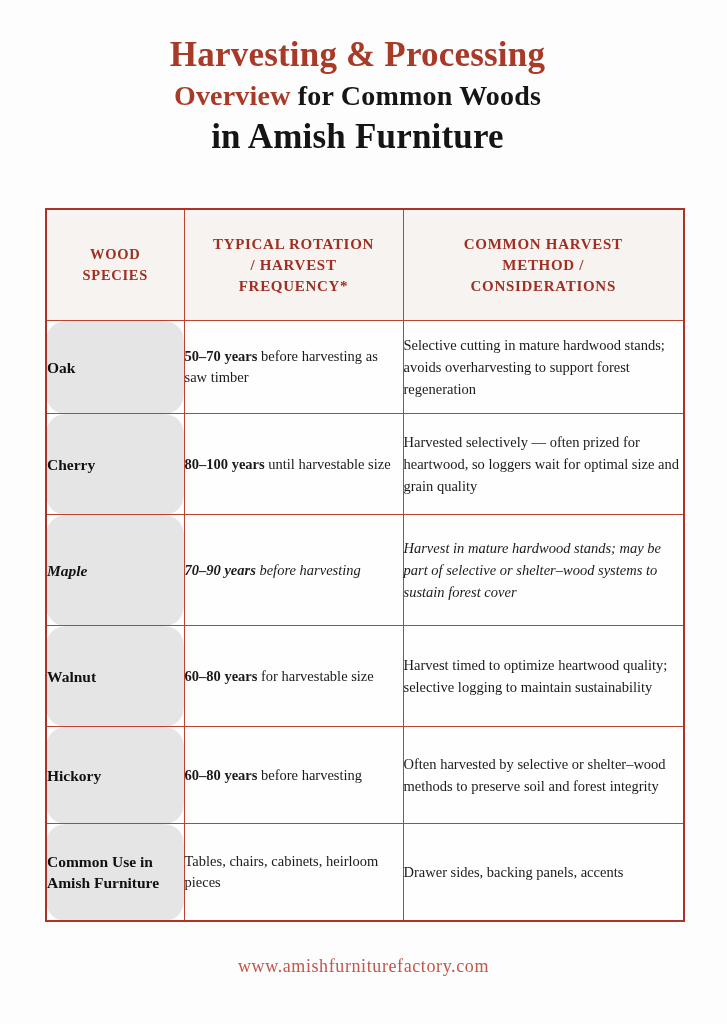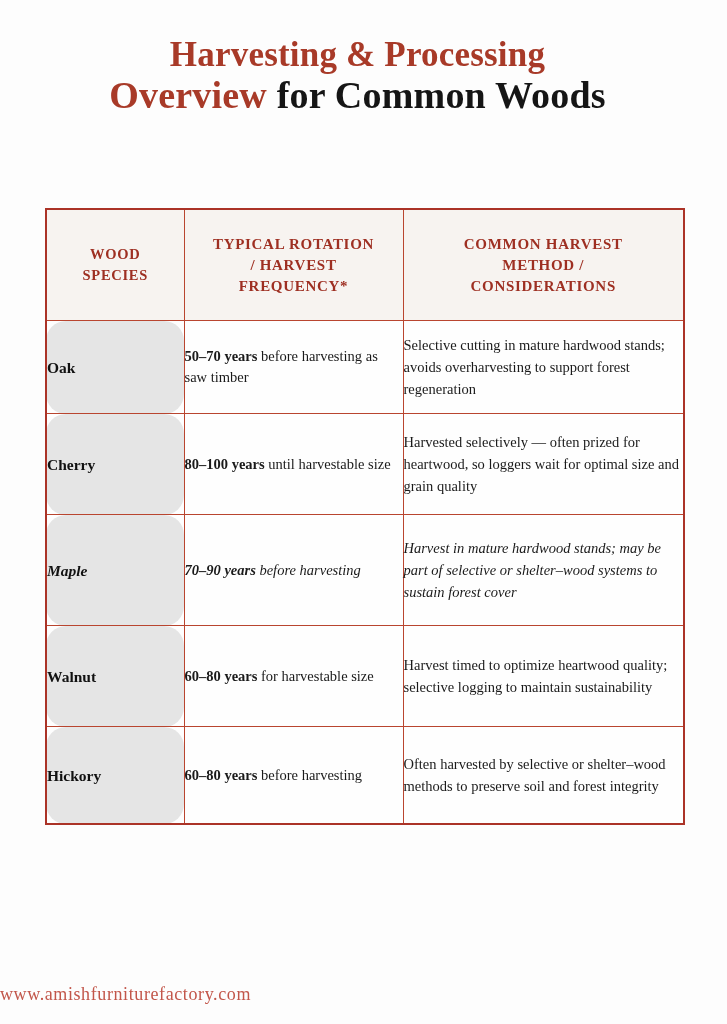--- a/index.html
+++ b/index.html
@@ -23,21 +23,21 @@
   .title-line {
     font-family: "Liberation Serif", "DejaVu Serif", serif;
     font-weight: bold;
     font-size: 35px;
     line-height: 41px;
     letter-spacing: 0.2px;
     color: #141414;
     white-space: nowrap;
   }
   .title-line.l1 { font-size: 35px; }
-  .title-line.l2 { font-size: 38px; }
+  .title-line.l2 { font-size: 28px; }
   .title-line.l3 { font-size: 35px; }
   .t-red {
     color: #a83a28;
   }
   .t-black {
     color: #151515;
   }
 
   
   .table-wrap {
@@ -133,40 +133,43 @@
   tr.r-hickory td  { height: 96px; }
   tr.r-common td   { height: 96px; }
 
   tr.r-common .rot-text,
   tr.r-common .meth-text { font-size: 14.5px; }
 
   
   .footer {
     position: absolute;
     left: 0;
-    top: 984px;
+    top: 956px;
     width: 727px;
-    text-align: left;
+    text-align: center;
   }
   .footer-url {
     font-family: "Liberation Serif", "DejaVu Serif", serif;
     font-size: 18px;
     letter-spacing: 0.6px;
     color: #c2564a;
   }
 </style>
 </head>
 <body>
 
 <div class="title-block">
   <div class="title-line l1">
     <span class="t-red">Harvesting &amp; Processing</span>
   </div>
   <div class="title-line l2">
     <span class="t-red">Overview</span><span class="t-black"> for Common Woods</span>
+  </div>
+  <div class="title-line l3">
+    <span class="t-black">in Amish Furniture</span>
   </div>
 </div>
 
 <div class="table-wrap">
   <table class="wood-table">
     <colgroup>
       <col class="c1">
         <col class="c2">
         <col class="c3">
     </colgroup>
@@ -249,20 +252,31 @@
           <span class="species-text">Hickory</span>
         </td>
         <td class="rotation">
           <span class="rot-text"><b> 60–80 years</b><span> before harvesting</span></span>
         </td>
         <td class="method">
           <span class="meth-text">Often harvested by selective or shelter–wood methods to preserve soil and forest integrity</span>
         </td>
       </tr>
 
+      <tr class="r-common">
+        <td class="species">
+          <span class="species-text">Common Use in Amish Furniture</span>
+        </td>
+        <td class="rotation">
+          <span class="rot-text"><b></b><span>Tables, chairs, cabinets, heirloom pieces</span></span>
+        </td>
+        <td class="method">
+          <span class="meth-text">Drawer sides, backing panels, accents</span>
+        </td>
+      </tr>
 
     </tbody>
   </table>
 </div>
 
 <div class="footer">
   <span class="footer-url">www.amishfurniturefactory.com</span>
 </div>
 
 </body></html>

